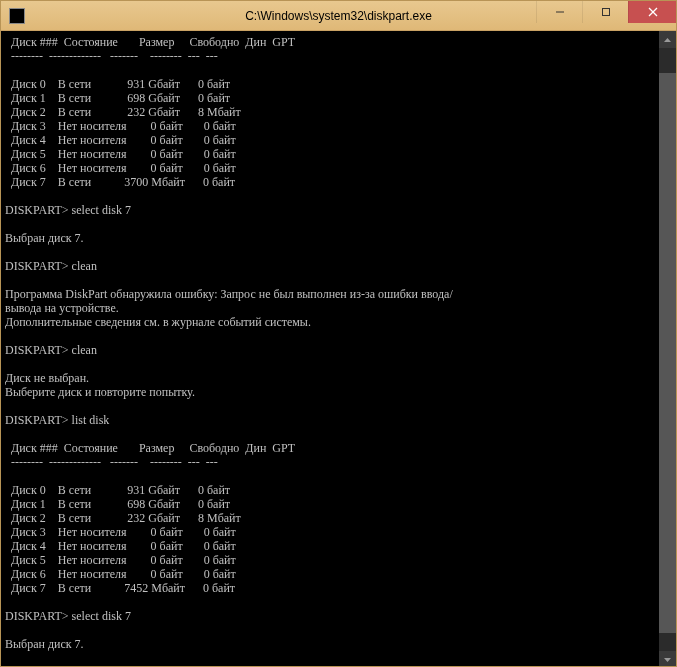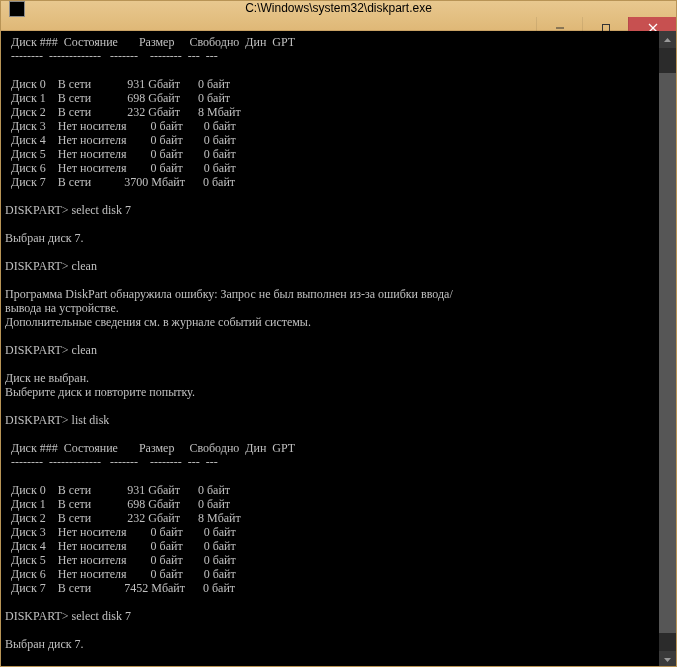--- a/index.html
+++ b/index.html
@@ -8,23 +8,23 @@
     height: 667px;
     background: #d9b47c;
     font-family: "Segoe UI", sans-serif;
     overflow: hidden;
     border: 1px solid #b89456;
   }
   .titlebar {
     height: 30px;
     background: linear-gradient(to bottom, #e8c88f, #dfb877);
     display: flex;
+    align-items: center;
     position: relative;
     border-bottom: 1px solid #c9a264;
-    flex-direction: column;
   }
   .titlebar-icon {
     width: 16px;
     height: 16px;
     margin-left: 8px;
     background: #000;
     border: 1px solid #888;
     flex-shrink: 0;
   }
   .titlebar-title {

